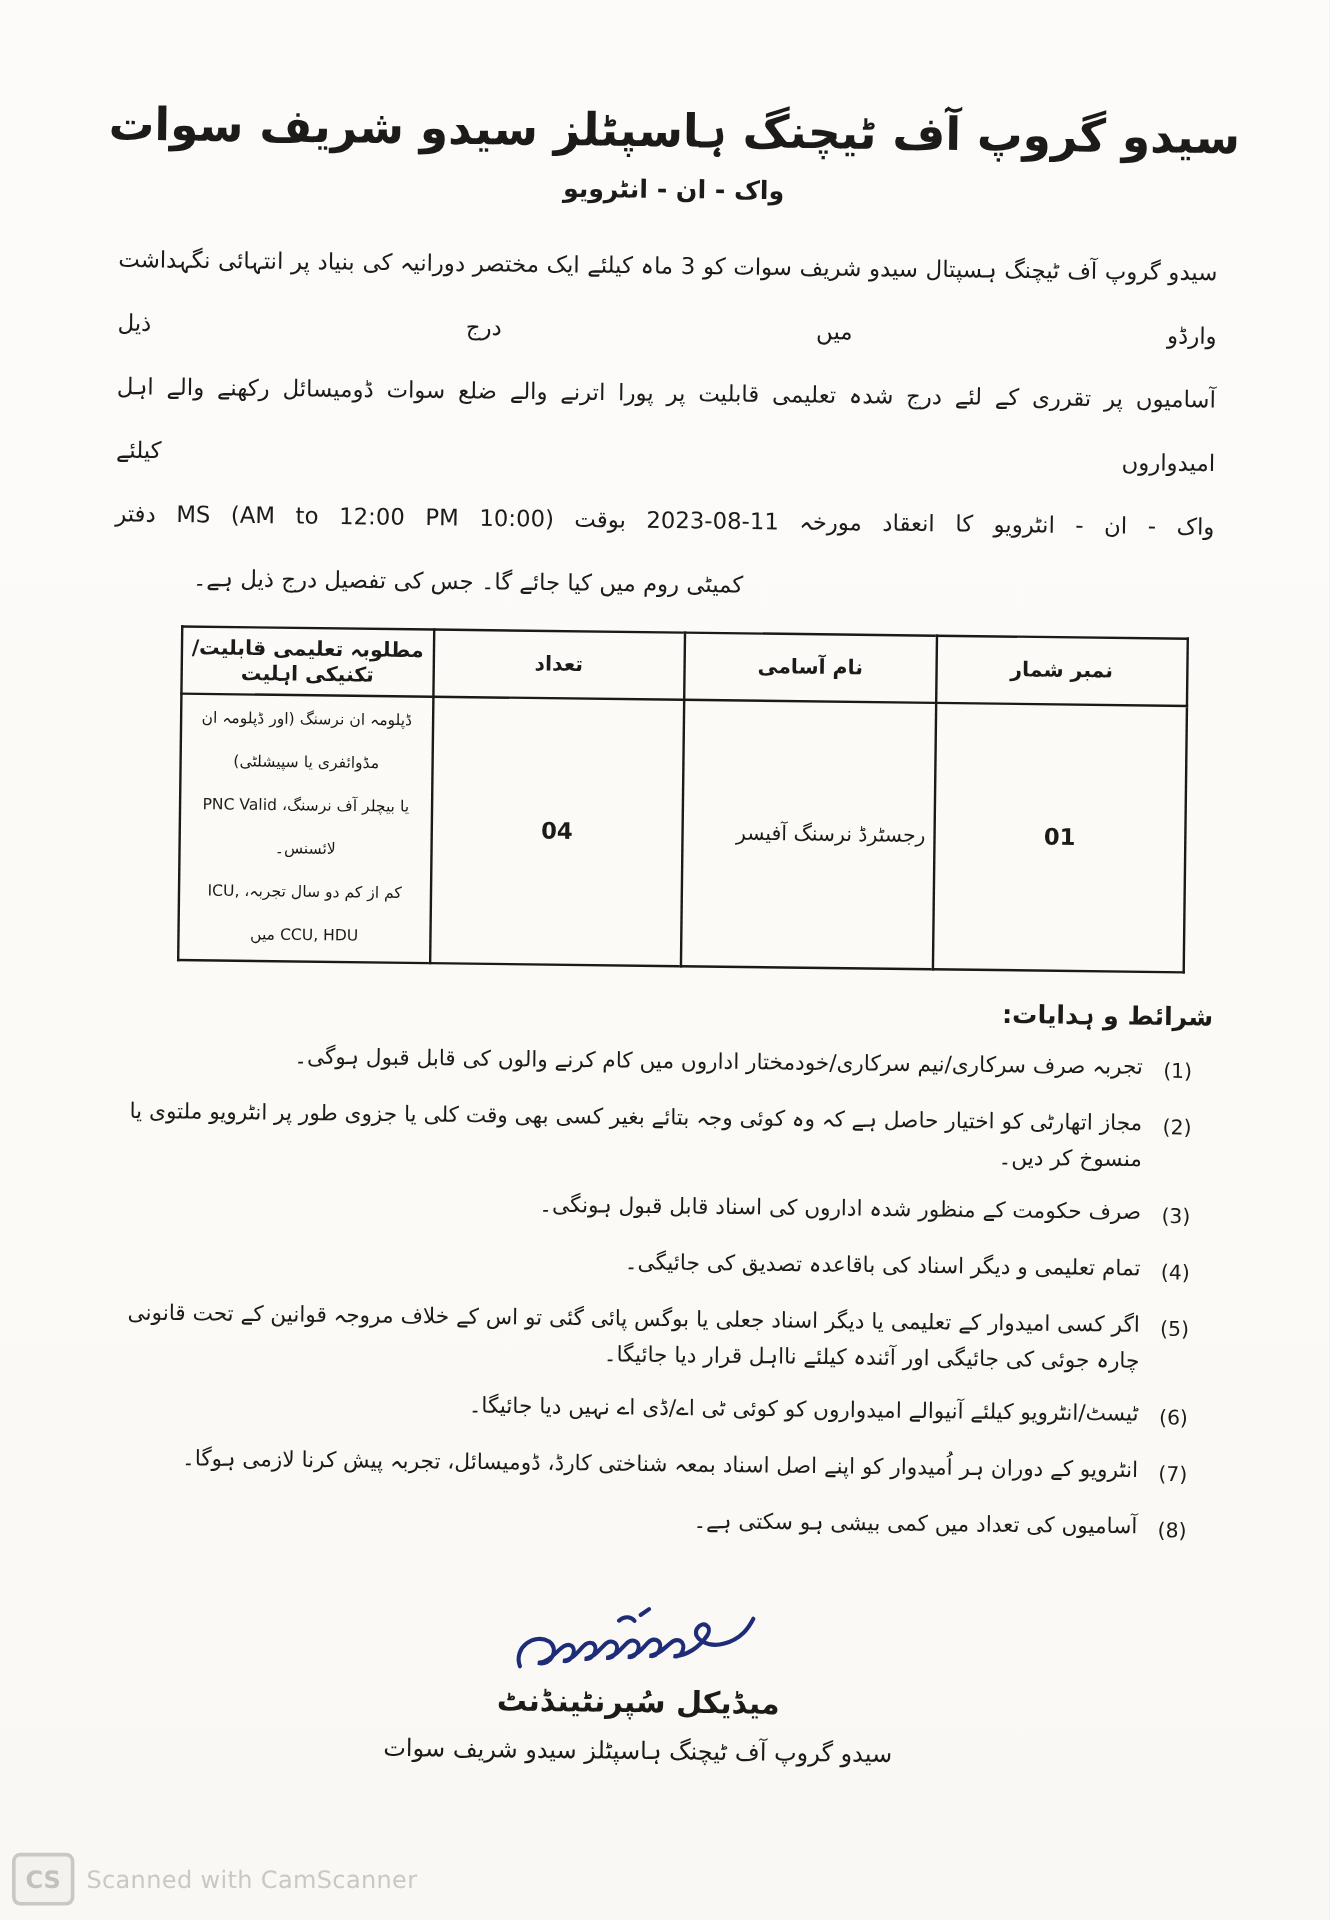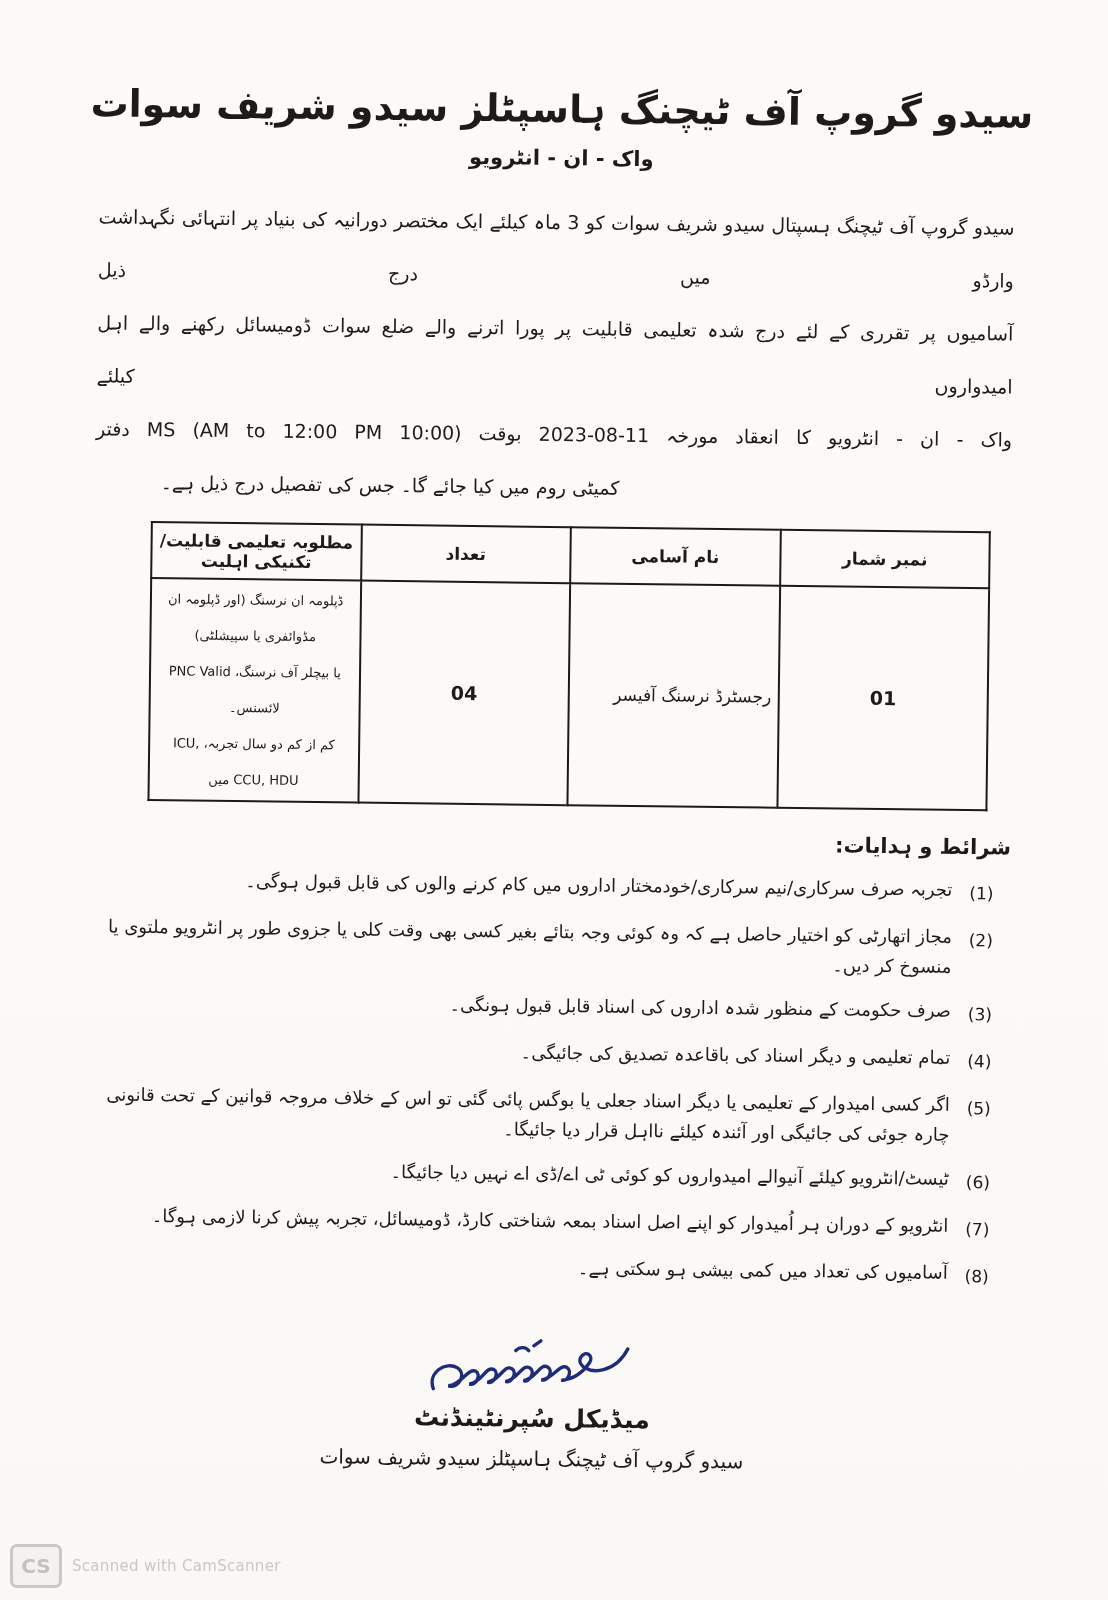--- a/index.html
+++ b/index.html
@@ -104,21 +104,21 @@
     color:#c6c5c2;
   }
   .cs-badge{
     width:46px;height:38px;
     border:3px solid #c9c8c5;border-radius:7px;
     display:flex;align-items:center;justify-content:center;
     font-family:"DejaVu Sans",sans-serif;
     font-weight:800;font-size:20px;color:#c2c1be;
     background:#f4f2ef;
   }
-  .scan-text{font-size:15px;letter-spacing:0.3px;color:#c9c8c5;}
+  .scan-text{font-size:20px;letter-spacing:0.3px;color:#c9c8c5;}
 </style>
 </head>
 <body>
 
 <div class="page">
   <div class="content">
 
     <div class="doc-header">
       <div class="doc-title" dir="rtl">سیدو گروپ آف ٹیچنگ ہاسپٹلز سیدو شریف سوات</div>
       <div class="doc-subtitle" dir="rtl">واک - ان - انٹرویو</div>

